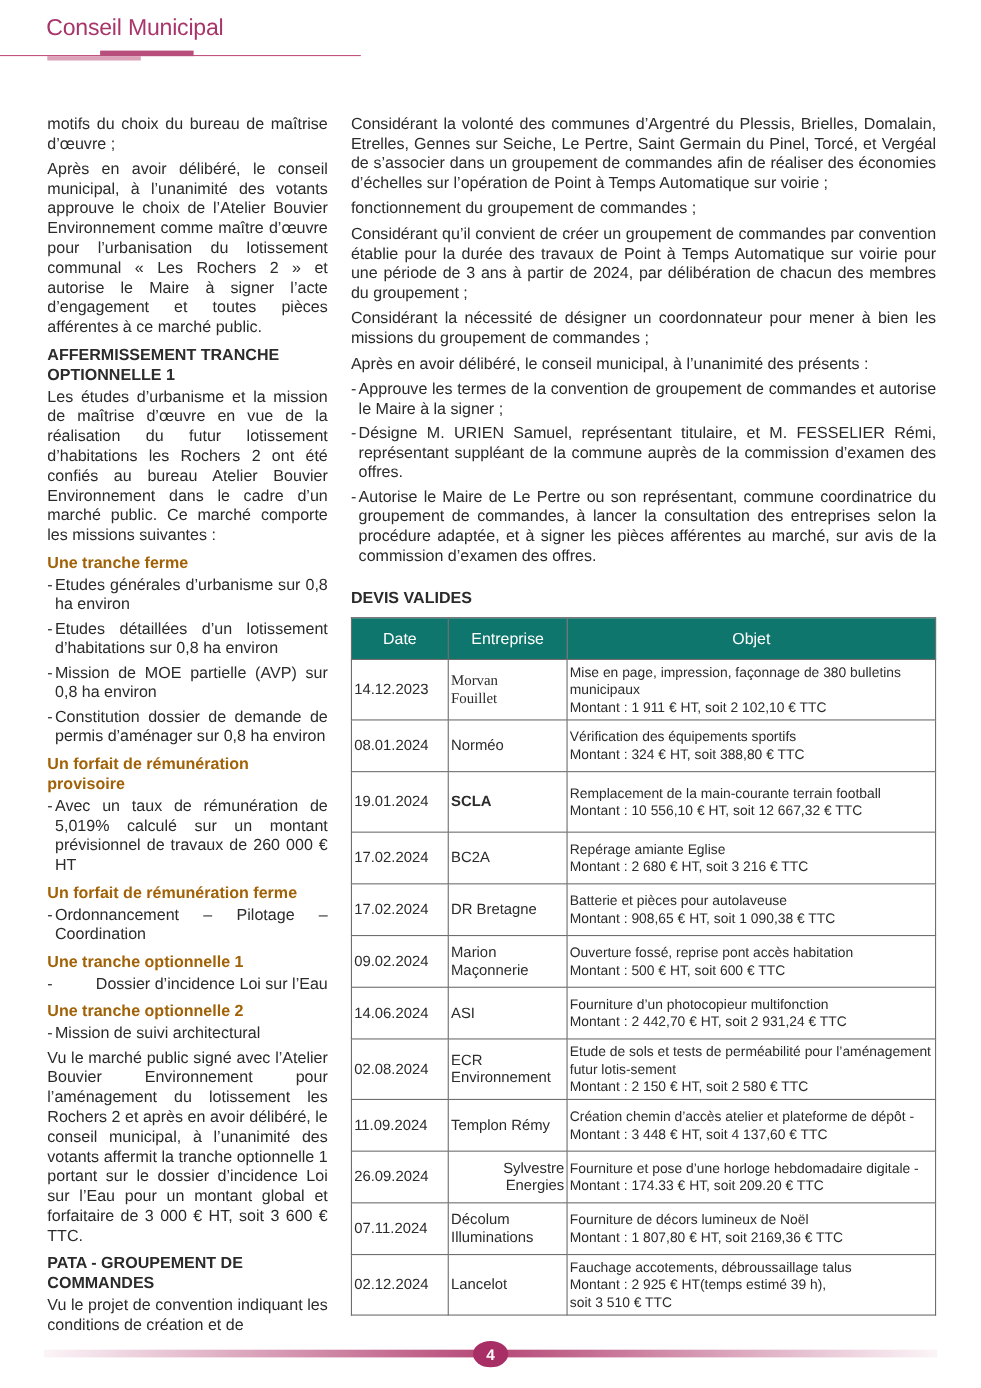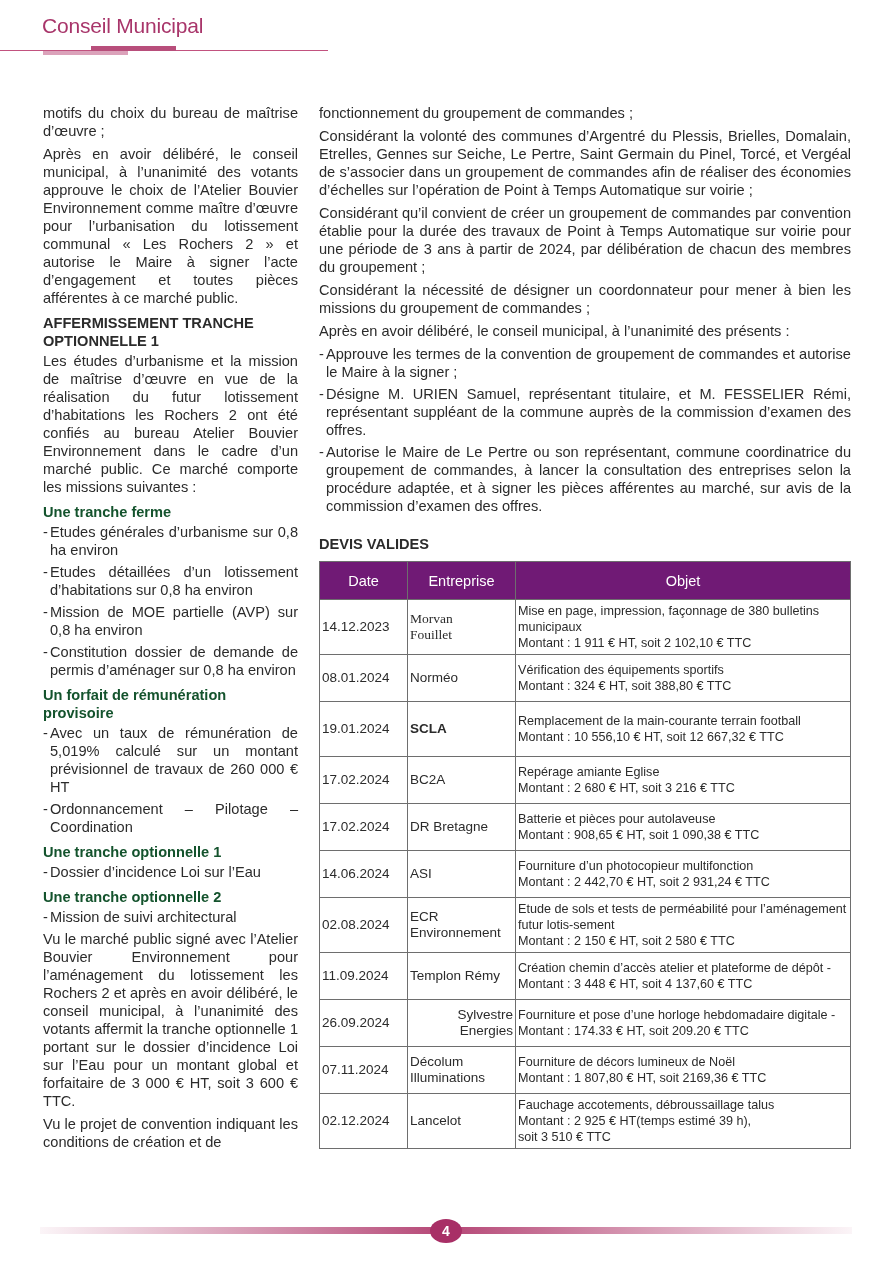--- a/index.html
+++ b/index.html
@@ -11,31 +11,31 @@
                   font-family: "Liberation Sans", sans-serif; letter-spacing: -0.2px; }
   .header-line { position: absolute; left: 0; top: 50px; width: 328px; height: 1px; background: #c2527f; }
   .header-bar-dark { position: absolute; left: 91px; top: 46px; width: 85px; height: 5px; background: #b84e7b; }
   .header-bar-light { position: absolute; left: 43px; top: 51px; width: 85px; height: 4px; background: #dba2ba; }
 
   
   .col { position: absolute; font-size: 14.6px; line-height: 18px; }
   .col-left { left: 43px; top: 104px; width: 255px; }
   .col-right { left: 319px; top: 104px; width: 532px; }
   .p { text-align: justify; margin: 0 0 5px 0; }
-  .h { font-weight: bold; margin: 7px 0 2px 0; color: #14532d; }
+  .h { font-weight: bold; margin: 7px 0 2px 0; color: #a16207; }
   .h-caps { font-weight: bold; margin: 7px 0 2px 0; text-transform: none; }
   .li { display: flex; margin: 0 0 4px 0; text-align: justify; }
   .li .dash { flex: 0 0 7px; }
   .li .txt { flex: 1; text-align: justify; }
   .li.tight { margin-bottom: 2px; }
 
   
   .devis-title { font-weight: bold; margin: 20px 0 8px 0; }
   table.devis { border-collapse: collapse; width: 532px; font-size: 12.6px; line-height: 16px; }
-  table.devis th { background: #701a75; color: #ffffff; font-weight: normal; font-size: 14.5px;
+  table.devis th { background: #0f766e; color: #ffffff; font-weight: normal; font-size: 14.5px;
                    height: 37px; border: 1px solid #6e6e6e; padding: 0; }
   table.devis td { border: 1px solid #6e6e6e; padding: 2px 2px; vertical-align: middle; color: #2b2b2b; }
   table.devis td.date { width: 83px; text-align: left; font-size: 13.5px; }
   table.devis td.ent { width: 103px; font-size: 13.5px; line-height: 16px; }
   table.devis td.obj { white-space: pre-line; }
   table.devis tr.r td { height: 42px; }
   table.devis tr.r3 td { height: 50px; }
 
   
   .footer-line { position: absolute; left: 40px; top: 1227px; width: 812px; height: 7px;
@@ -78,44 +78,46 @@
         <span class="txt">Constitution dossier de demande de permis d’aménager sur 0,8 ha environ</span>
       </div>
   </div>
 
   <div class="h">Un forfait de rémunération provisoire</div>
   <div class="li">
       <span class="dash">-</span>
       <span class="txt">Avec un taux de rémunération de 5,019% calculé sur un montant prévisionnel de travaux de 260 000 € HT</span>
     </div>
 
+  <div class="h">Un forfait de rémunération ferme</div>
   <div class="li">
       <span class="dash">-</span>
       <span class="txt">Ordonnancement – Pilotage – Coordination</span>
     </div>
 
   <div class="h">Une tranche optionnelle 1</div>
   <div class="li tight">
       <span class="dash">-</span>
-      <span class="txt" style="text-align:left">Dossier d’incidence Loi sur l’Eau</span>
+      <span class="txt" style="text-align:right">Dossier d’incidence Loi sur l’Eau</span>
     </div>
 
   <div class="h">Une tranche optionnelle 2</div>
   <div class="li">
       <span class="dash">-</span>
       <span class="txt" style="text-align:left">Mission de suivi architectural</span>
     </div>
 
   <p class="p">Vu le marché public signé avec l’Atelier Bouvier Environnement pour l’aménagement du lotissement les Rochers 2 et après en avoir délibéré, le conseil municipal, à l’unanimité des votants affermit la tranche optionnelle 1 portant sur le dossier d’incidence Loi sur l’Eau pour un montant global et forfaitaire de 3 000 € HT, soit 3 600 € TTC.</p>
+  <div class="h-caps">PATA - GROUPEMENT DE COMMANDES</div>
   <p class="p">Vu le projet de convention indiquant les conditions de création et de</p>
 </div>
 
 <div class="col col-right">
+  <p class="p">Considérant la volonté des communes d’Argentré du Plessis, Brielles, Domalain, Etrelles, Gennes sur Seiche, Le Pertre, Saint Germain du Pinel, Torcé, et Vergéal de s’associer dans un groupement de commandes afin de réaliser des économies d’échelles sur l’opération de Point à Temps Automatique sur voirie ;</p>
   <p class="p">fonctionnement du groupement de commandes ;</p>
-  <p class="p">Considérant la volonté des communes d’Argentré du Plessis, Brielles, Domalain, Etrelles, Gennes sur Seiche, Le Pertre, Saint Germain du Pinel, Torcé, et Vergéal de s’associer dans un groupement de commandes afin de réaliser des économies d’échelles sur l’opération de Point à Temps Automatique sur voirie ;</p>
   <p class="p">Considérant qu’il convient de créer un groupement de commandes par convention établie pour la durée des travaux de Point à Temps Automatique sur voirie pour une période de 3 ans à partir de 2024, par délibération de chacun des membres du groupement ;</p>
   <p class="p">Considérant la nécessité de désigner un coordonnateur pour mener à bien les missions du groupement de commandes ;</p>
   <p class="p">Après en avoir délibéré, le conseil municipal, à l’unanimité des présents :</p>
   <div class="li">
       <span class="dash">-</span>
       <span class="txt">Approuve les termes de la convention de groupement de commandes et autorise le Maire à la signer ;</span>
     </div>
   <div class="li">
       <span class="dash">-</span>
       <span class="txt">Désigne M. URIEN Samuel, représentant titulaire, et M. FESSELIER Rémi, représentant suppléant de la commune auprès de la commission d’examen des offres.</span>
@@ -161,20 +163,27 @@
           <td class="obj">Repérage amiante Eglise
 Montant : 2 680 € HT, soit 3 216 € TTC</td>
         </tr>
         <tr class="r">
           <td class="date">17.02.2024</td>
           <td class="ent" style="white-space: pre-line;">DR Bretagne</td>
           <td class="obj">Batterie et pièces pour autolaveuse
 Montant : 908,65 € HT, soit 1 090,38 € TTC</td>
         </tr>
         <tr class="r">
+          <td class="date">09.02.2024</td>
+          <td class="ent" style="white-space: pre-line;">Marion
+Maçonnerie</td>
+          <td class="obj">Ouverture fossé, reprise pont accès habitation
+Montant : 500 € HT, soit 600 € TTC</td>
+        </tr>
+        <tr class="r">
           <td class="date">14.06.2024</td>
           <td class="ent" style="white-space: pre-line;">ASI</td>
           <td class="obj">Fourniture d’un photocopieur multifonction
 Montant : 2 442,70 € HT, soit 2 931,24 € TTC</td>
         </tr>
         <tr class="r r3">
           <td class="date">02.08.2024</td>
           <td class="ent" style="white-space: pre-line; margin-left: 17px;">ECR
 Environnement</td>
           <td class="obj">Etude de sols et tests de perméabilité pour l’aménagement futur lotis-sement

